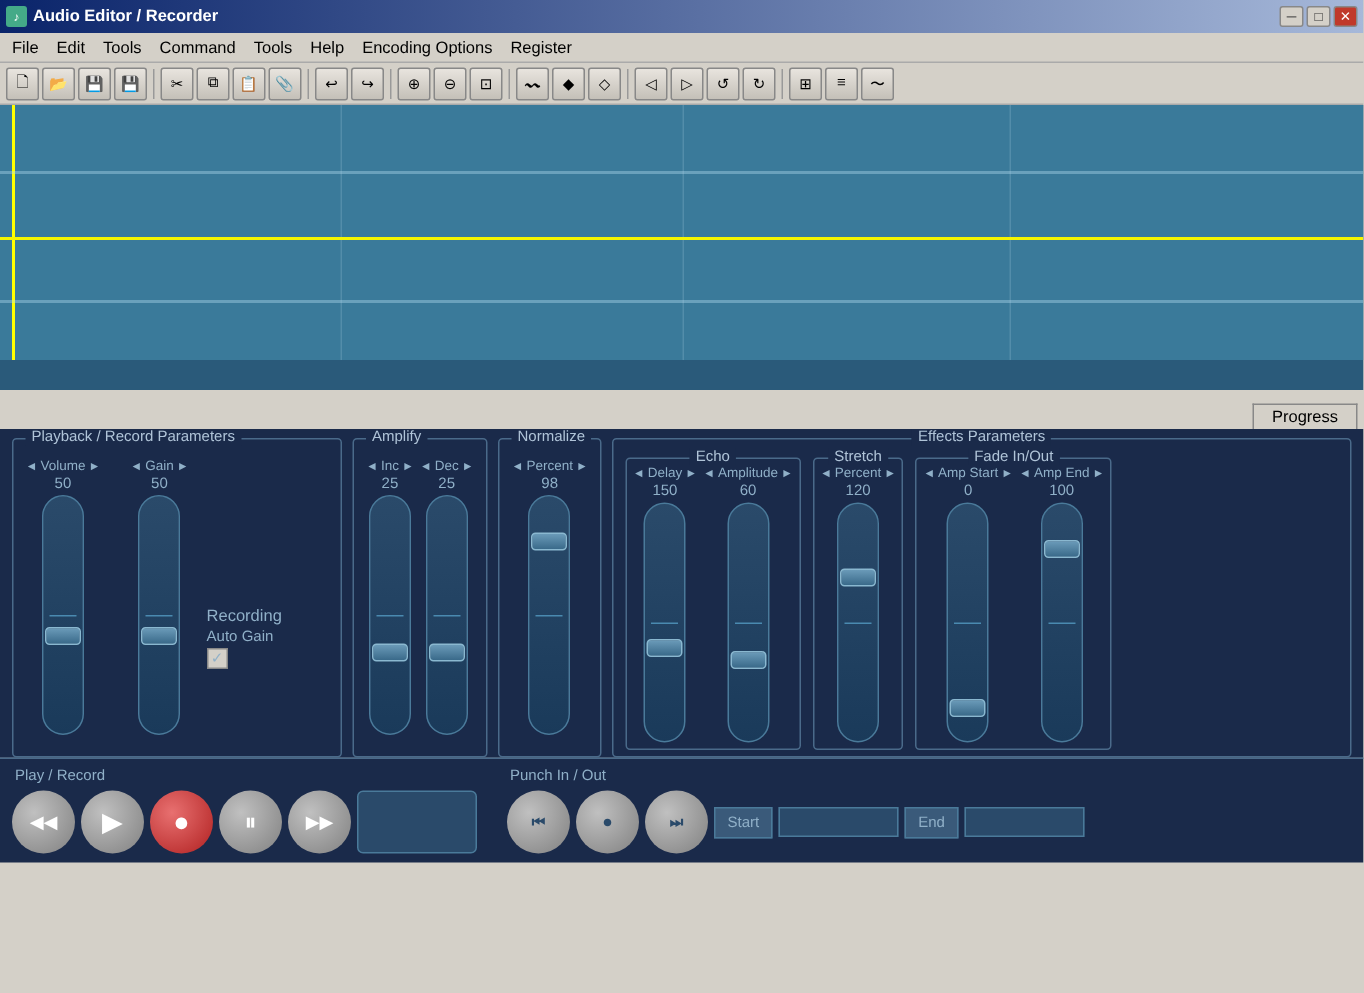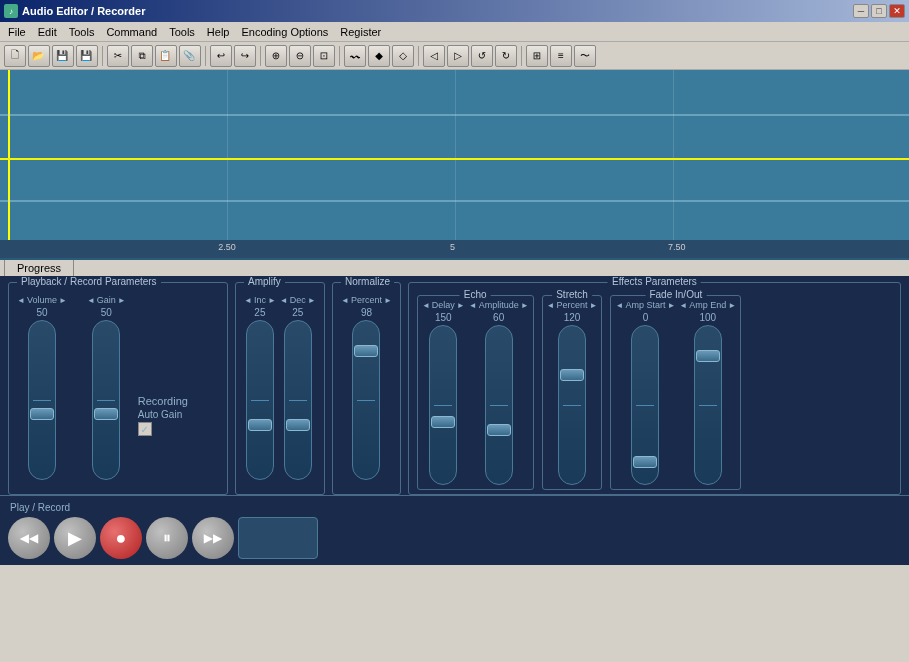--- a/index.html
+++ b/index.html
@@ -97,24 +97,25 @@
       position: absolute;
       top: 0; bottom: 0;
       width: 2px;
       background: #ffff00;
       left: 8px;
     }
 
     
     .progress-tab-area {
       background: #d4d0c8;
-      height: 16px;
+      height: 26px;
       display: flex;
       align-items: flex-end;
       padding: 0 4px;
+      justify-content: flex-end;
     }
     .progress-tab {
       background: #d4d0c8;
       border: 1px solid #888;
       border-bottom: none;
       padding: 2px 12px;
       font-size: 11px;
       cursor: pointer;
     }
 
@@ -461,25 +462,20 @@
   </div>
 
   <div class="waveform-bottom">
     <div class="waveform-cursor"></div>
     <div class="waveform-grid-line" style="left:25%"></div>
     <div class="waveform-grid-line" style="left:50%"></div>
     <div class="waveform-grid-line" style="left:74%"></div>
     <div class="waveform-wave"></div>
   </div>
 
-  <div class="waveform-ruler">
-    <span class="ruler-mark" style="left:24%">2.50</span>
-    <span class="ruler-mark" style="left:49.5%">5</span>
-    <span class="ruler-mark" style="left:73.5%">7.50</span>
-  </div>
 </div>
 
 <div class="progress-tab-area">
   <div class="progress-tab">Progress</div>
 </div>
 
 <div class="controls-area">
   <div class="params-section">
 
     <div class="param-box" style="min-width:220px;">
@@ -658,13 +654,25 @@
     <div class="transport-buttons">
       <button class="transport-btn" style="font-size:12px;">◀◀</button>
       <button class="transport-btn" style="font-size:18px;">▶</button>
       <button class="transport-btn record" style="font-size:18px;">●</button>
       <button class="transport-btn" style="font-size:16px;">⏸</button>
       <button class="transport-btn" style="font-size:12px;">▶▶</button>
       <div class="transport-progress"></div>
     </div>
   </div>
 
+  <div class="punch-section">
+    <span class="transport-label">Punch In / Out</span>
+    <div class="punch-buttons">
+      <button class="punch-btn">⏮</button>
+      <button class="punch-btn">⏺</button>
+      <button class="punch-btn">⏭</button>
+      <span class="punch-text-btn">Start</span>
+      <input class="punch-input" type="text" style="">
+      <span class="punch-text-btn">End</span>
+      <input class="punch-input" type="text" style="">
+    </div>
+  </div>
 </div>
 
 </body></html>

